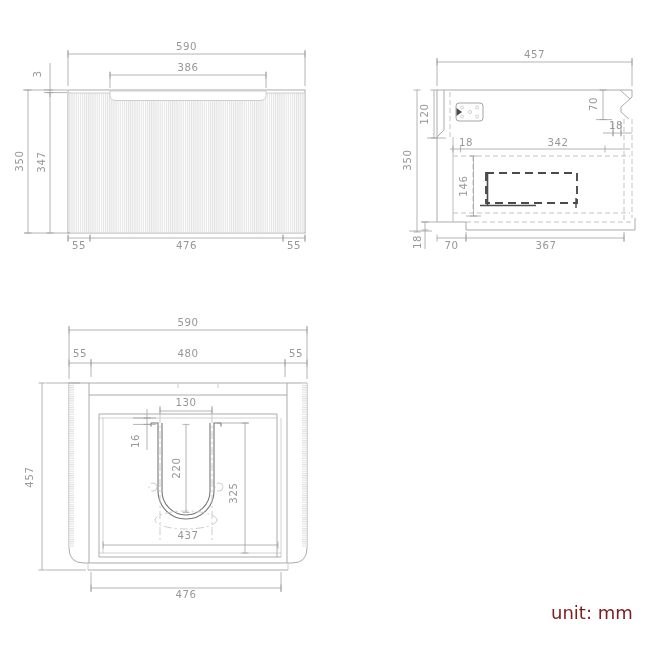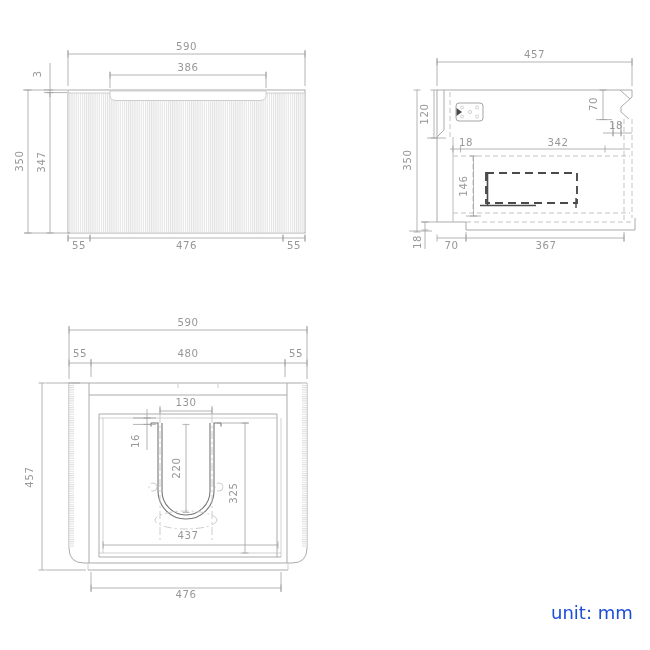--- a/index.html
+++ b/index.html
@@ -1,19 +1,19 @@
 <!DOCTYPE html>
 <html><head>
 <meta charset="utf-8">
 <style>
   html,body{margin:0;padding:0;background:#ffffff;}
   .canvas{position:relative;width:650px;height:650px;background:#ffffff;overflow:hidden;
           font-family:"DejaVu Sans",sans-serif;border-radius:22px;}
   svg text{font-family:"DejaVu Sans",sans-serif;font-size:10.2px;fill:#979797;letter-spacing:.6px;}
-  .unit-label{position:absolute;left:551px;top:602px;font-size:18px;color:#1d4ed8;
+  .unit-label{position:absolute;left:551px;top:602px;font-size:18px;color:#7f1d1d;
               font-family:"DejaVu Sans",sans-serif;}
   .body-ln{stroke:#ababab;stroke-width:1;fill:none;}
   .thin-ln{stroke:#c4c4c4;stroke-width:.8;fill:none;}
   .dim-ln{stroke:#9c9c9c;stroke-width:.75;fill:none;}
   .dash-lt{stroke:#bcbcbc;stroke-width:.9;fill:none;stroke-dasharray:5 3;}
   .dash-dk{stroke:#4a4a4a;stroke-width:1.9;fill:none;stroke-dasharray:8 5;}
   .cdash{stroke:#c0c0c0;stroke-width:.8;fill:none;stroke-dasharray:8 3 2 3;}
   .u-ln{stroke:#777777;stroke-width:1.1;fill:none;}
 </style>
 </head>

